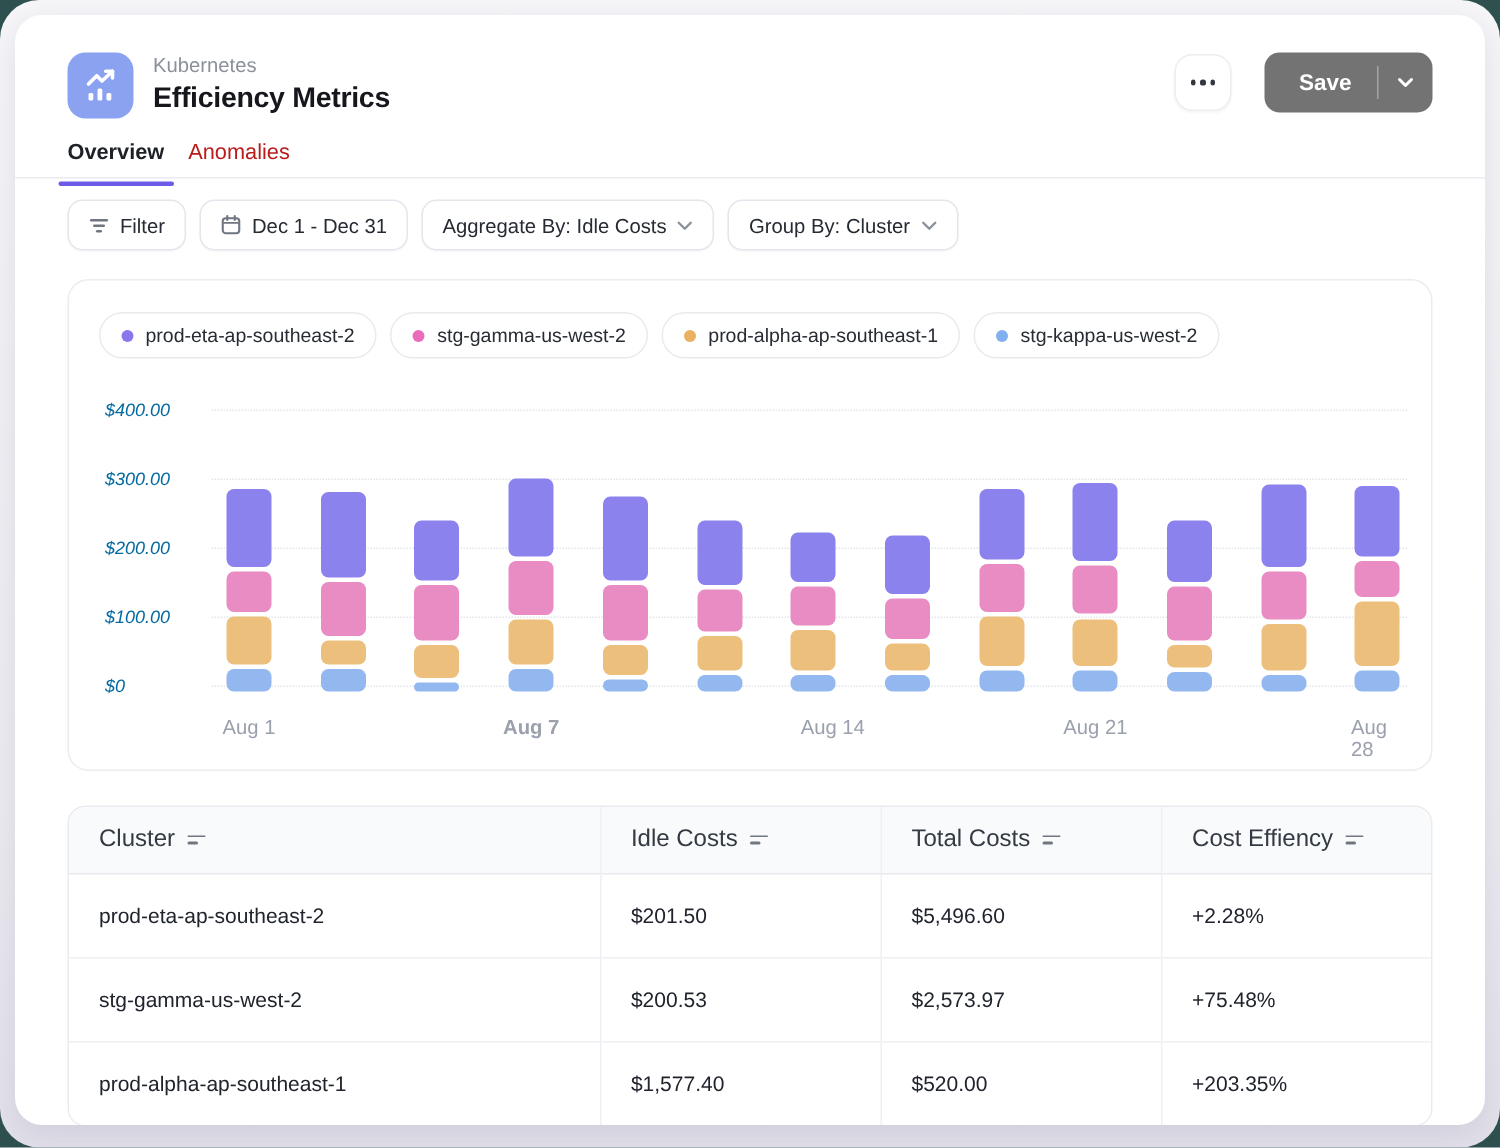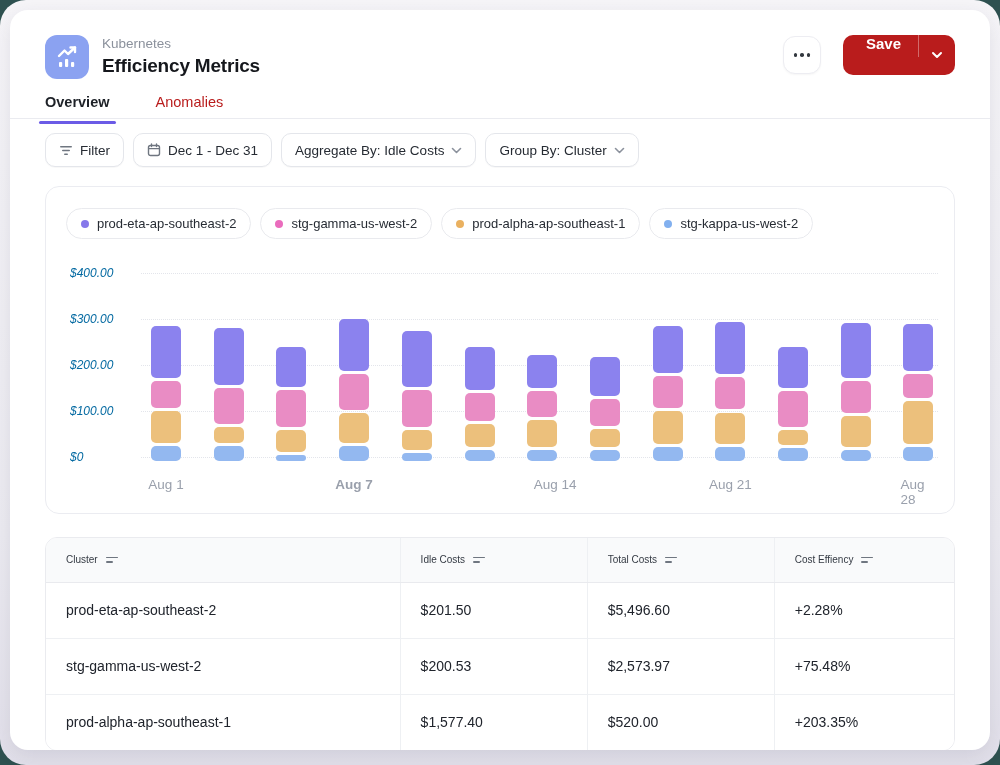--- a/index.html
+++ b/index.html
@@ -30,28 +30,28 @@
   .page-title { font-size:19px; font-weight:700; color:#15171c; line-height:26px; letter-spacing:-0.2px; }
   .more-btn {
     position:absolute; left:773px; top:26px; width:38px; height:38px;
     background:#fff; border:1px solid #ededf2; border-radius:12px;
     box-shadow:0 1px 2px rgba(0,0,0,0.04);
     display:flex; align-items:center; justify-content:center; gap:3px; cursor:pointer;
   }
   .more-btn .dot { width:3.5px; height:3.5px; border-radius:50%; background:#33383f; }
   .save-btn {
     position:absolute; left:833px; top:25px; width:112px; height:40px;
-    background:#b91c1c; border:none; border-radius:10px;
-    display:flex; cursor:pointer; color:#fff;
+    background:#737373; border:none; border-radius:10px;
+    display:flex; align-items:center; cursor:pointer; color:#fff;
   }
   .save-label { flex:1 1 auto; text-align:center; font-size:15px; font-weight:600; padding-left:6px; }
   .save-divider { width:1px; height:22px; background:rgba(255,255,255,0.35); }
   .save-caret { width:36px; display:flex; align-items:center; justify-content:center; }
   
-  .tabs { position:absolute; left:35px; top:84px; display:flex; gap:46px; }
+  .tabs { position:absolute; left:35px; top:84px; display:flex; gap:16px; }
   .tab { font-size:14.5px; color:#b91c1c; padding-bottom:14px; cursor:pointer; position:relative; }
   .tab.active { color:#1d2127; font-weight:600; }
   .tab.active::after {
     content:""; position:absolute; left:-6px; right:-6px; bottom:0; height:3px;
     background:#6b5be6; border-radius:2px;
   }
   .tabs-divider { position:absolute; left:0; right:0; top:108px; height:1px; background:#eaebf0; }
   
   .filter-row { position:absolute; left:35px; top:123px; display:flex; gap:9px; }
   .chip {
@@ -78,21 +78,21 @@
   .bars { position:absolute; left:95px; width:800px; top:0; bottom:0; }
   .bar-seg { position:absolute; width:30px; border-radius:5px; }
   .x-label { position:absolute; transform:translateX(-50%); font-size:13.5px; color:#9aa0ac; top:290px; }
   
   .table-card {
     position:absolute; left:35px; top:527px; width:910px;
     border:1px solid #eaebef; border-radius:12px; background:#fff; overflow:hidden;
   }
   table.data { width:100%; border-collapse:collapse; table-layout:fixed; }
   table.data th {
-    background:#f9fafb; height:44px; text-align:left; font-size:10px; font-weight:500;
+    background:#f9fafb; height:44px; text-align:left; font-size:16px; font-weight:500;
     color:#343a43; padding:0 0 0 20px; border-bottom:1px solid #e9eaee; cursor:pointer;
   }
   table.data td {
     height:56px; font-size:14px; color:#20242c; padding:0 0 0 20px;
     border-bottom:1px solid #eef0f3; background:#fff;
   }
   table.data th + th, table.data td + td { border-left:1px solid #eef0f3; }
   table.data tr:last-child td { border-bottom:none; }
   .th-inner { display:flex; align-items:center; gap:8px; }
   .sort-icon { display:inline-flex; flex-direction:column; gap:3px; }

